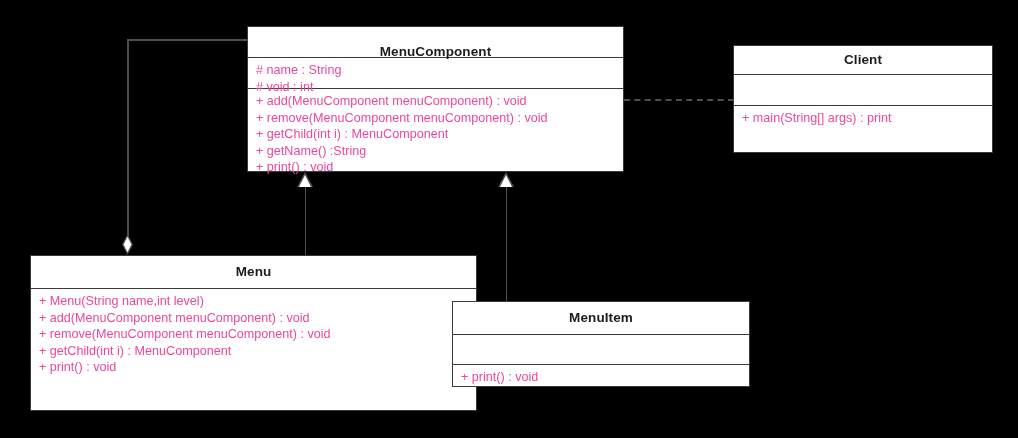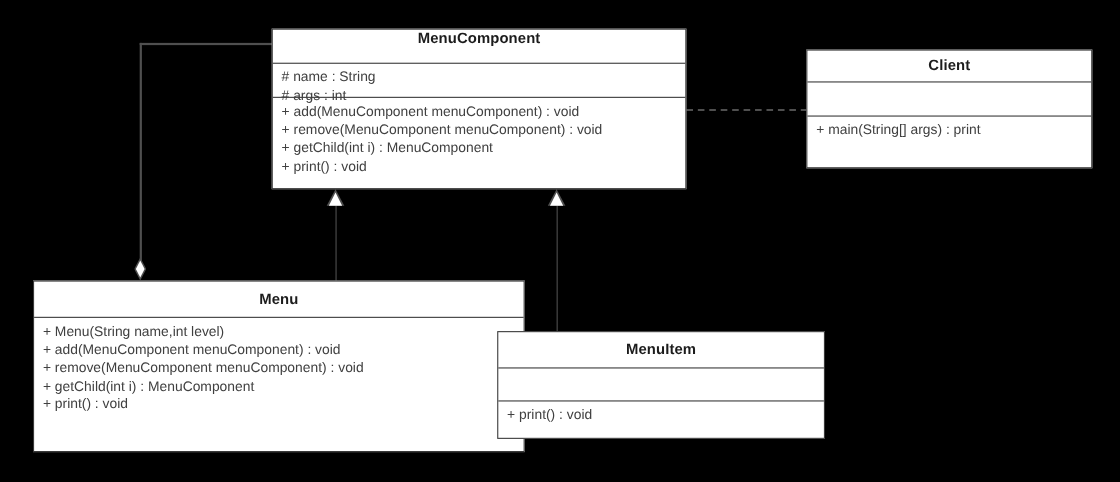--- a/index.html
+++ b/index.html
@@ -41,27 +41,27 @@
   }
   .uml-compartment {
     padding: 4px 8px 5px 8px;
     box-sizing: border-box;
   }
   .uml-compartment.empty {
     padding: 0;
   }
   .uml-row {
     font-size: 12.6px;
-    color: #404040;
+    color: #ec4899;
     line-height: 16.5px;
     white-space: pre;
   }
 
   
-  .t-h30 { height: 30px; padding-top: 0; }
+  .t-h30 { height: 30px; padding-top: 17px; }
   .t-h32 { height: 32px; padding-top: 8px; }
   .t-h28 { height: 28px; padding-top: 6px; }
   .c-h31 { height: 31px; }
   .c-h28 { height: 28px; }
   .c-h30 { height: 30px; }
 
   
   .line-h, .line-v {
     position: absolute;
     background: #4f4f4f;
@@ -146,26 +146,27 @@
     <div class="outer"></div>
     <div class="inner"></div>
   </div>
 
   <div class="dash-h" style="left:624px; top:99px; width:110px;"></div>
 
   <div class="uml-class" style="left:247px; top:26px; width:377px; height:146px;">
     <div class="uml-title t-h30">MenuComponent</div>
     <div class="uml-compartment uml-sep c-h31">
       <div class="uml-row"># name : String</div>
-      <div class="uml-row"># args : int</div>
+      <div class="uml-row"># void : int</div>
     </div>
     <div class="uml-compartment uml-sep">
       <div class="uml-row">+ add(MenuComponent menuComponent) : void</div>
       <div class="uml-row">+ remove(MenuComponent menuComponent) : void</div>
       <div class="uml-row">+ getChild(int i) : MenuComponent</div>
+      <div class="uml-row">+ getName() :String</div>
       <div class="uml-row">+ print() : void</div>
     </div>
   </div>
 
   <div class="uml-class" style="left:733px; top:45px; width:260px; height:108px;">
     <div class="uml-title t-h28">Client</div>
     <div class="uml-compartment uml-sep empty c-h31"></div>
     <div class="uml-compartment uml-sep">
       <div class="uml-row">+ main(String[] args) : print</div>
     </div>
@@ -175,21 +176,21 @@
     <div class="uml-title t-h32">Menu</div>
     <div class="uml-compartment uml-sep">
       <div class="uml-row">+ Menu(String name,int level)</div>
       <div class="uml-row">+ add(MenuComponent menuComponent) : void</div>
       <div class="uml-row">+ remove(MenuComponent menuComponent) : void</div>
       <div class="uml-row">+ getChild(int i) : MenuComponent</div>
       <div class="uml-row">+ print() : void</div>
     </div>
   </div>
 
-  <div class="uml-class" style="left:452px; top:301px; width:298px; height:98px;">
+  <div class="uml-class" style="left:452px; top:301px; width:298px; height:86px;">
     <div class="uml-title t-h32">MenuItem</div>
     <div class="uml-compartment uml-sep empty c-h30"></div>
     <div class="uml-compartment uml-sep">
       <div class="uml-row">+ print() : void</div>
     </div>
   </div>
 
 </div>
 
 </body></html>

